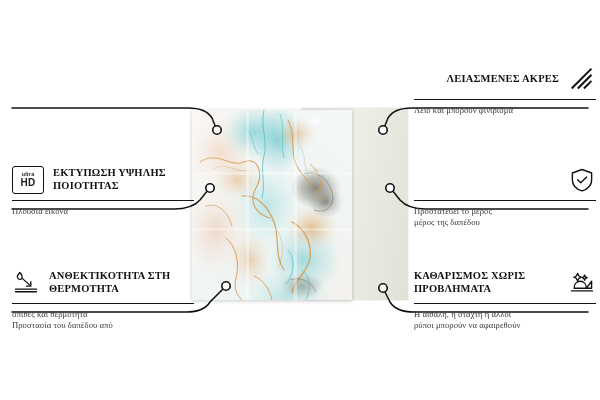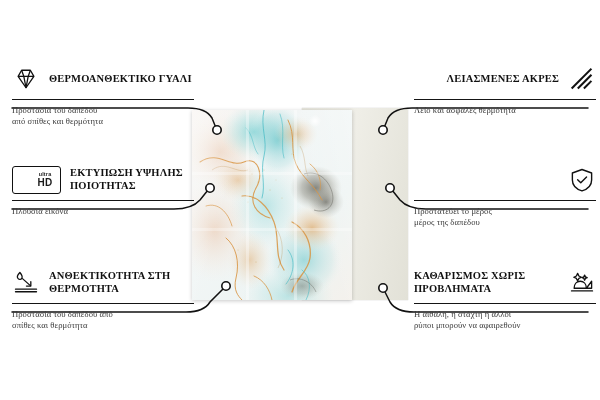--- a/index.html
+++ b/index.html
@@ -69,21 +69,21 @@
   }
 
   
   .f1{top:62px;}
   .f2{top:163px;}
   .f3{top:266px;font-family:Liberation Serif, serif;}
 
   .hdbadge{
     width:30px;height:26px;border:1.4px solid #111;border-radius:3px;
     display:flex;flex-direction:column;align-items:center;justify-content:center;
-    line-height:1;flex:0 0 auto;padding-left:17px;
+    line-height:1;flex:0 0 auto;
   }
   .hdbadge .u{font-family:"Liberation Sans",sans-serif;font-size:5.4px;font-weight:700;letter-spacing:.2px;}
   .hdbadge .h{font-family:"Liberation Sans",sans-serif;font-size:10px;font-weight:700;letter-spacing:.2px;margin-top:.5px;}
 </style>
 </head>
 <body>
 
 <div class="stage">
 
   <div class="product-wrap">
@@ -217,38 +217,20 @@
     <g fill="#ffffff" stroke="#121212" stroke-width="1.6">
       <circle cx="217" cy="130" r="4.2"></circle>
       <circle cx="210" cy="188" r="4.2"></circle>
       <circle cx="226" cy="286" r="4.2"></circle>
       <circle cx="383" cy="130" r="4.2"></circle>
       <circle cx="390" cy="188" r="4.2"></circle>
       <circle cx="383" cy="288" r="4.2"></circle>
     </g>
   </svg>
 
-  <div class="feature left f1">
-    <div class="head">
-      <svg class="icon" viewBox="0 0 32 32">
-        <g fill="none" stroke="#111" stroke-width="1.5" stroke-linejoin="round">
-          <path d="M7 13 L16 26 L25 13 L21 6 L11 6 Z"></path>
-          <path d="M7 13 H25"></path>
-            <path d="M11 6 L13.5 13 L16 26"></path>
-            <path d="M21 6 L18.5 13 L16 26"></path>
-        </g>
-      </svg>
-      <div class="title">ΘΕΡΜΟΑΝΘΕΚΤΙΚΟ ΓΥΑΛΙ</div>
-    </div>
-    <div class="rule"></div>
-    <div class="desc">
-      <div>Προστασία του δαπέδου</div>
-      <div>από σπίθες και θερμότητα</div>
-    </div>
-  </div>
 
   <div class="feature left f2">
     <div class="head">
       <div class="hdbadge">
         <span class="u">ultra</span>
         <span class="h">HD</span>
       </div>
       <div class="title">ΕΚΤΥΠΩΣΗ ΥΨΗΛΗΣ ΠΟΙΟΤΗΤΑΣ</div>
     </div>
     <div class="rule"></div>
@@ -265,39 +247,39 @@
           <path d="M12 11 L21 19"></path>
           <path d="M16.5 19.5 L21.5 19.5 L21.5 14.6"></path>
           <path d="M4 23 H28"></path>
             <path d="M4 26 H28"></path>
         </g>
       </svg>
       <div class="title">ΑΝΘΕΚΤΙΚΟΤΗΤΑ ΣΤΗ ΘΕΡΜΟΤΗΤΑ</div>
     </div>
     <div class="rule"></div>
     <div class="desc">
+      <div>σπίθες και θερμότητα</div>
       <div>Προστασία του δαπέδου από</div>
-      <div>σπίθες και θερμότητα</div>
     </div>
   </div>
 
   <div class="feature right f1">
     <div class="head">
       <svg class="icon" viewBox="0 0 32 32">
         <g stroke="#111" stroke-width="2.3" stroke-linecap="square">
           <path d="M26 5 L5 26"></path>
             <path d="M26 12 L12 26"></path>
             <path d="M26 19 L19 26"></path>
         </g>
       </svg>
       <div class="title">ΛΕΙΑΣΜΕΝΕΣ ΑΚΡΕΣ</div>
     </div>
     <div class="rule"></div>
     <div class="desc">
-      <div>Λείο και ασφαλές θερμότητα</div>
+      <div>Λείο και μπορούν φινίρισμα</div>
       <div></div>
     </div>
   </div>
 
   <div class="feature right f2">
     <div class="head">
       <svg class="icon" viewBox="0 0 32 32">
         <g fill="none" stroke="#111" stroke-width="1.6" stroke-linecap="round" stroke-linejoin="round">
           <path d="M16 4 L27 8 V16 C27 22.5 22 26.6 16 28.5 C10 26.6 5 22.5 5 16 V8 Z"></path>
           <path d="M11 15.6 L14.6 19.2 L21.2 12.6"></path>

